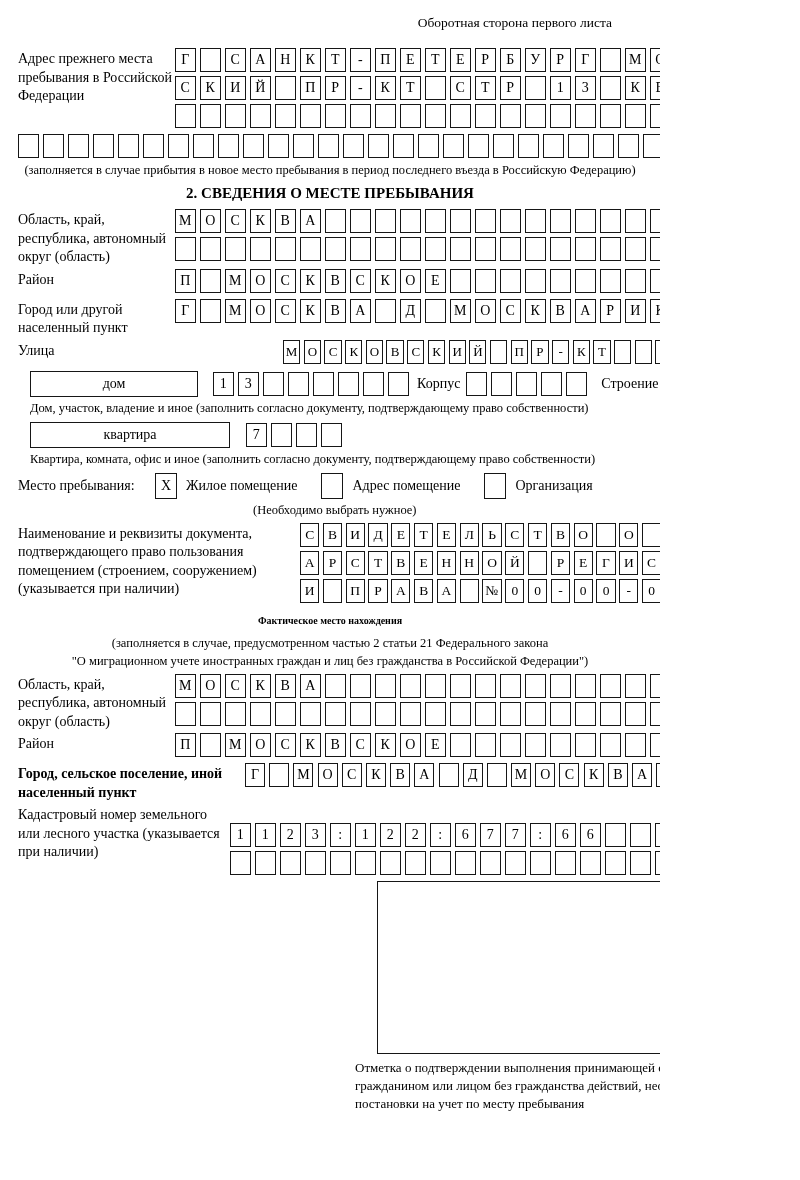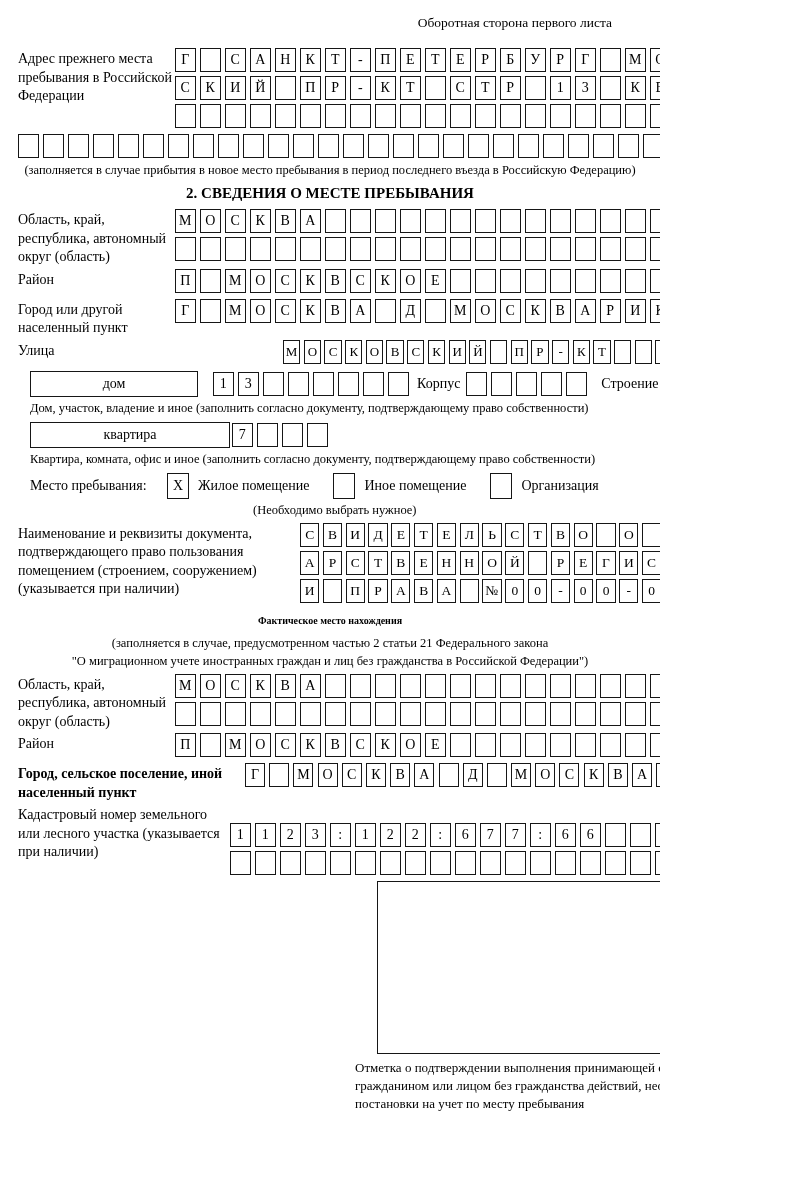--- a/index.html
+++ b/index.html
@@ -40,25 +40,25 @@
   .sub-title { text-align:center; font-weight:bold; font-size:10px; line-height:19px; margin:4px 0 4px 0; }
   .center-note { text-align:center; font-size:12.5px; line-height:18px; }
   .center-note-wrap { margin-bottom:4px; }
 
   .inline-row { display:flex; align-items:center; margin:2px 0 2px 12px; height:28px; }
   .widebox {
     height:26px; border:1.6px solid #161616; display:inline-flex;
     align-items:center; justify-content:center; font-size:14px; flex:0 0 auto;
   }
   .wb-dom { width:168px; margin-right:15px; }
-  .wb-kv  { width:200px; margin-right:2px; }
+  .wb-kv  { width:200px; margin-right:16px; }
   .inline-label { font-size:14px; margin:0 6px 0 4px; flex:0 0 auto; }
   .inline-label.strn { margin-left:10px; }
 
-  .stay-row { display:flex; align-items:center; margin:3px 0 2px 12px; height:28px; font-size:14px; }
+  .stay-row { display:flex; align-items:center; margin:3px 0 2px 0; height:28px; font-size:14px; }
   .stay-label { width:137px; flex:0 0 auto; }
   .checkbox {
     width:22px; height:26px; border:1.6px solid #161616; display:inline-flex;
     align-items:center; justify-content:center; font-size:14px; margin-right:9px; flex:0 0 auto;
   }
   .opt-label { margin-right:24px; }
   .opt-label.last { margin-right:0; }
   .choose-note { margin-left:235px; margin-bottom:4px; }
 
   .doc-group { margin-bottom:4px; }
@@ -384,21 +384,21 @@
         <span class="cell"></span>
       </div>
   </div>
   <div class="note note-indent">Квартира, комната, офис и иное (заполнить согласно документу, подтверждающему право собственности)</div>
 
   <div class="stay-row">
     <span class="stay-label">Место пребывания:</span>
     <span class="checkbox">X</span>
     <span class="opt-label">Жилое помещение</span>
     <span class="checkbox"></span>
-    <span class="opt-label">Иное помещение</span>
+    <span class="opt-label">Адрес помещение</span>
     <span class="checkbox"></span>
     <span class="opt-label last">Организация</span>
   </div>
   <div class="note choose-note">(Необходимо выбрать нужное)</div>
 
   <div class="fgroup doc-group">
     <div class="flabel w282">Наименование и реквизиты документа, подтверждающего право пользования помещением (строением, сооружением) (указывается при наличии)</div>
     <div class="rows">
       <div class="cellrow">
           <span class="cell cell-m">С</span>

